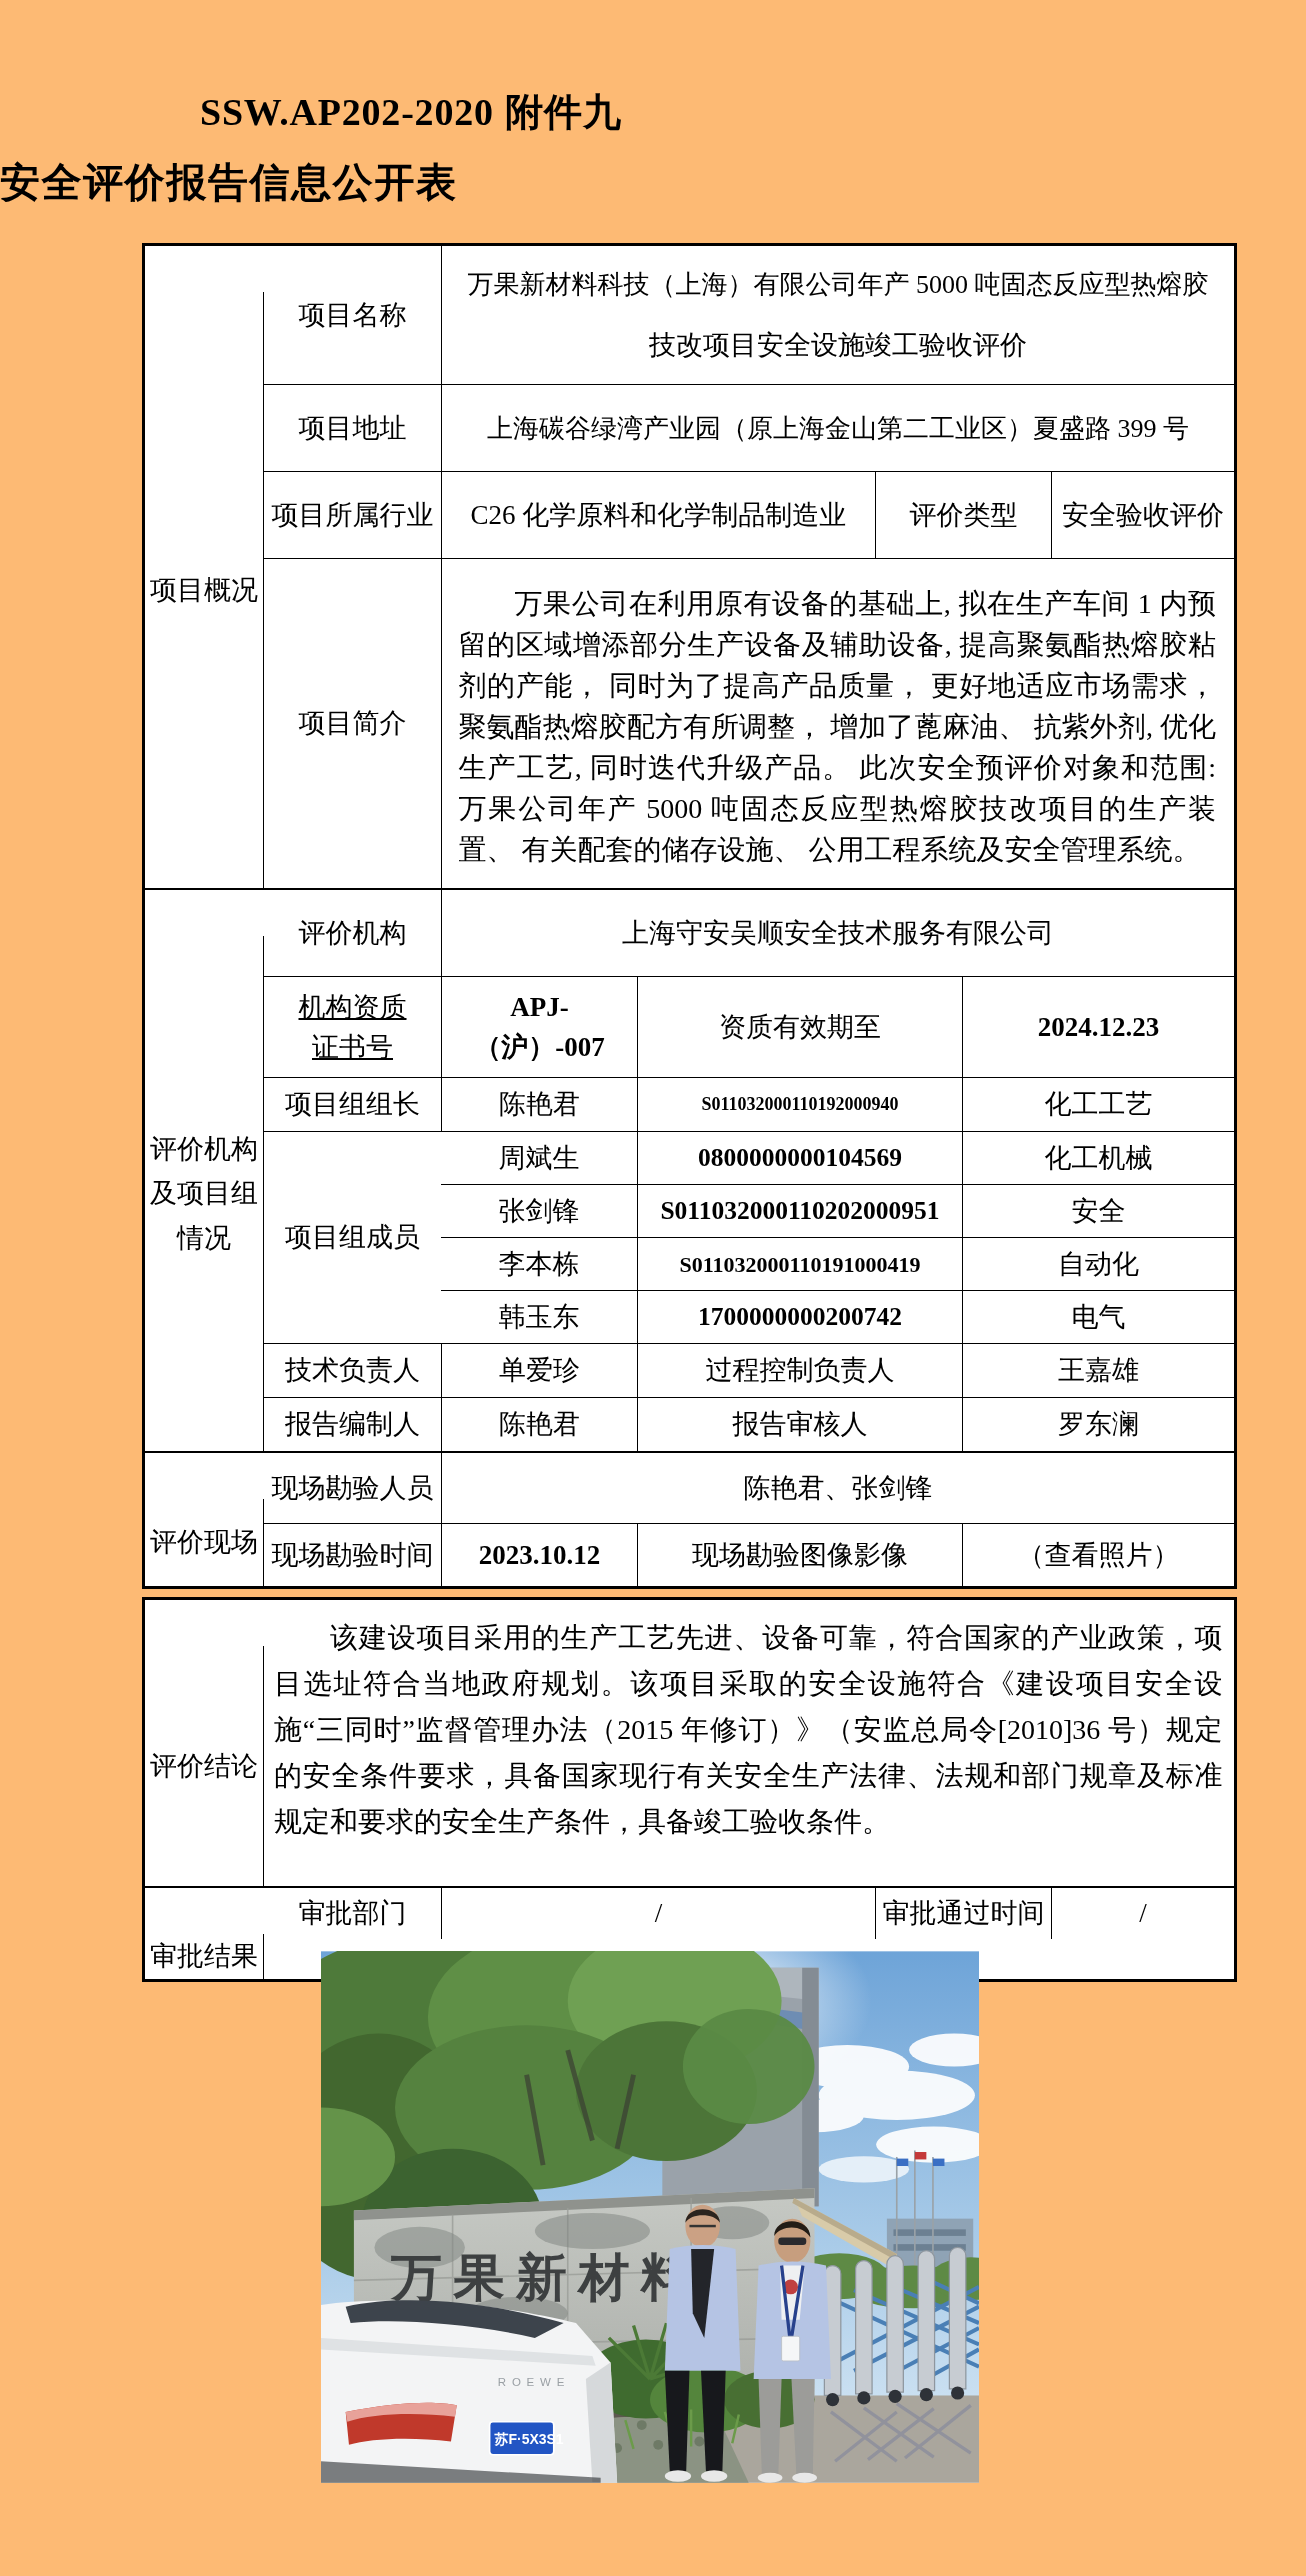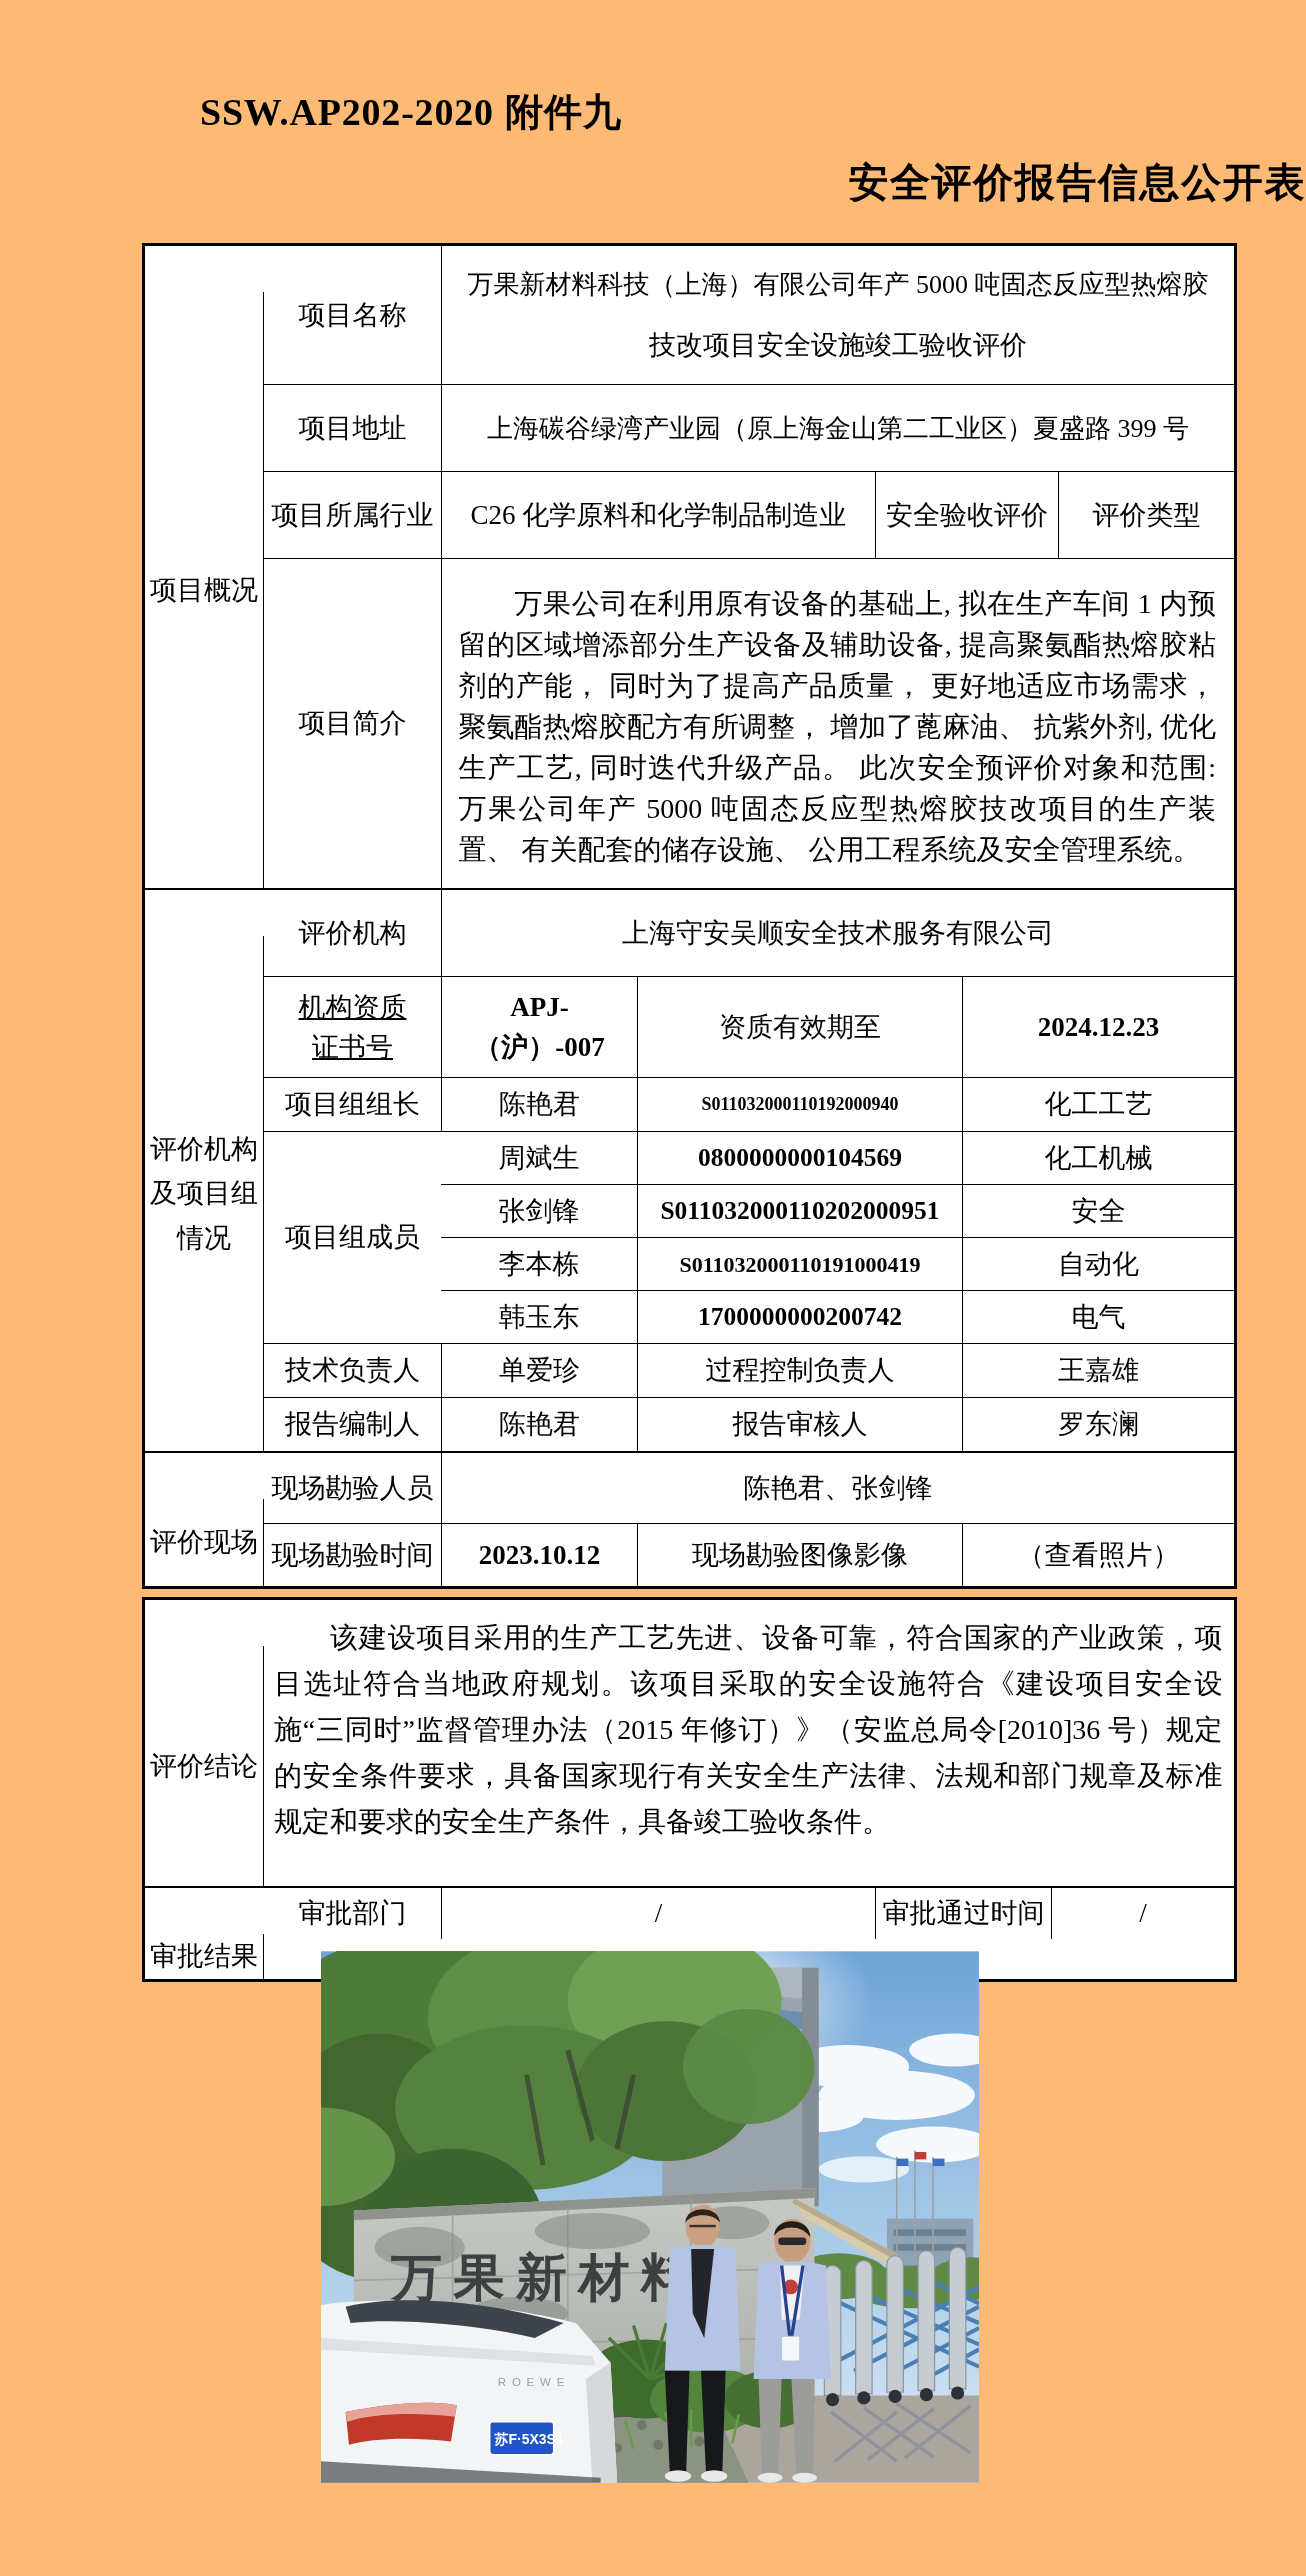--- a/index.html
+++ b/index.html
@@ -1,20 +1,20 @@
 <!DOCTYPE html>
 <html style="font-size:13px"><head>
 <meta charset="utf-8">
 <style>
   html,body{margin:0;padding:0;background:#fff;}
   .page{position:relative;width:1306px;height:2576px;background:#fdba74;color:#000;
         font-family:"Liberation Serif","DejaVu Serif",serif;overflow:hidden;}
   .doc-code{position:absolute;left:200px;top:87px;font-size:38px;font-weight:bold;letter-spacing:0.8px;}
   .doc-code .att{margin-left:11.5px;}
-  .doc-title{position:absolute;left:0;top:155px;width:1306px;text-align:right;
+  .doc-title{position:absolute;left:0;top:155px;width:1306px;text-align:left;
              font-size:40px;font-weight:bold;letter-spacing:1.6px;}
   .tbl{position:absolute;left:142px;width:1095px;border:3.3px solid #000;box-sizing:border-box;background:#fff;}
   .tbl1{top:243px;}
   .tbl2{top:1597px;}
   .sect{display:flex;align-items:stretch;}
   .sect+.sect{border-top:2.5px solid #000;}
   .colA{width:119px;min-width:119px;border-right:1.6px solid #000;display:flex;align-items:center;
         justify-content:center;text-align:center;font-size:27px;line-height:1.65;padding:0 3.3px;box-sizing:border-box;margin-top:46px;}
   .sectBody{flex:1;display:flex;flex-direction:column;min-width:0;}
   .row{display:flex;align-items:stretch;min-height:0;}
@@ -66,22 +66,22 @@
             <span>技改项目安全设施竣工验收评价</span>
           </div>
         </div>
         <div class="row" style="height:86px">
           <div class="cell w-label">项目地址</div>
           <div class="cell grow nowrap">上海碳谷绿湾产业园（原上海金山第二工业区）夏盛路 399 号</div>
         </div>
         <div class="row" style="height:86px">
           <div class="cell w-label">项目所属行业</div>
           <div class="cell w-ind">C26 化学原料和化学制品制造业</div>
+          <div class="cell w-evt">评价类型</div>
           <div class="cell grow">安全验收评价</div>
-          <div class="cell w-evt">评价类型</div>
         </div>
         <div class="row" style="height:329px">
           <div class="cell w-label">项目简介</div>
           <div class="cell grow">
               <span class="para">万果公司在利用原有设备的基础上, 拟在生产车间 1 内预留的区域增添部分生产设备及辅助设备, 提高聚氨酯热熔胶粘剂的产能， 同时为了提高产品质量， 更好地适应市场需求， 聚氨酯热熔胶配方有所调整， 增加了蓖麻油、 抗紫外剂, 优化生产工艺, 同时迭代升级产品。 此次安全预评价对象和范围: 万果公司年产 5000 吨固态反应型热熔胶技改项目的生产装置、 有关配套的储存设施、 公用工程系统及安全管理系统。</span>
             </div>
         </div>
       </div>
     </div>
 

